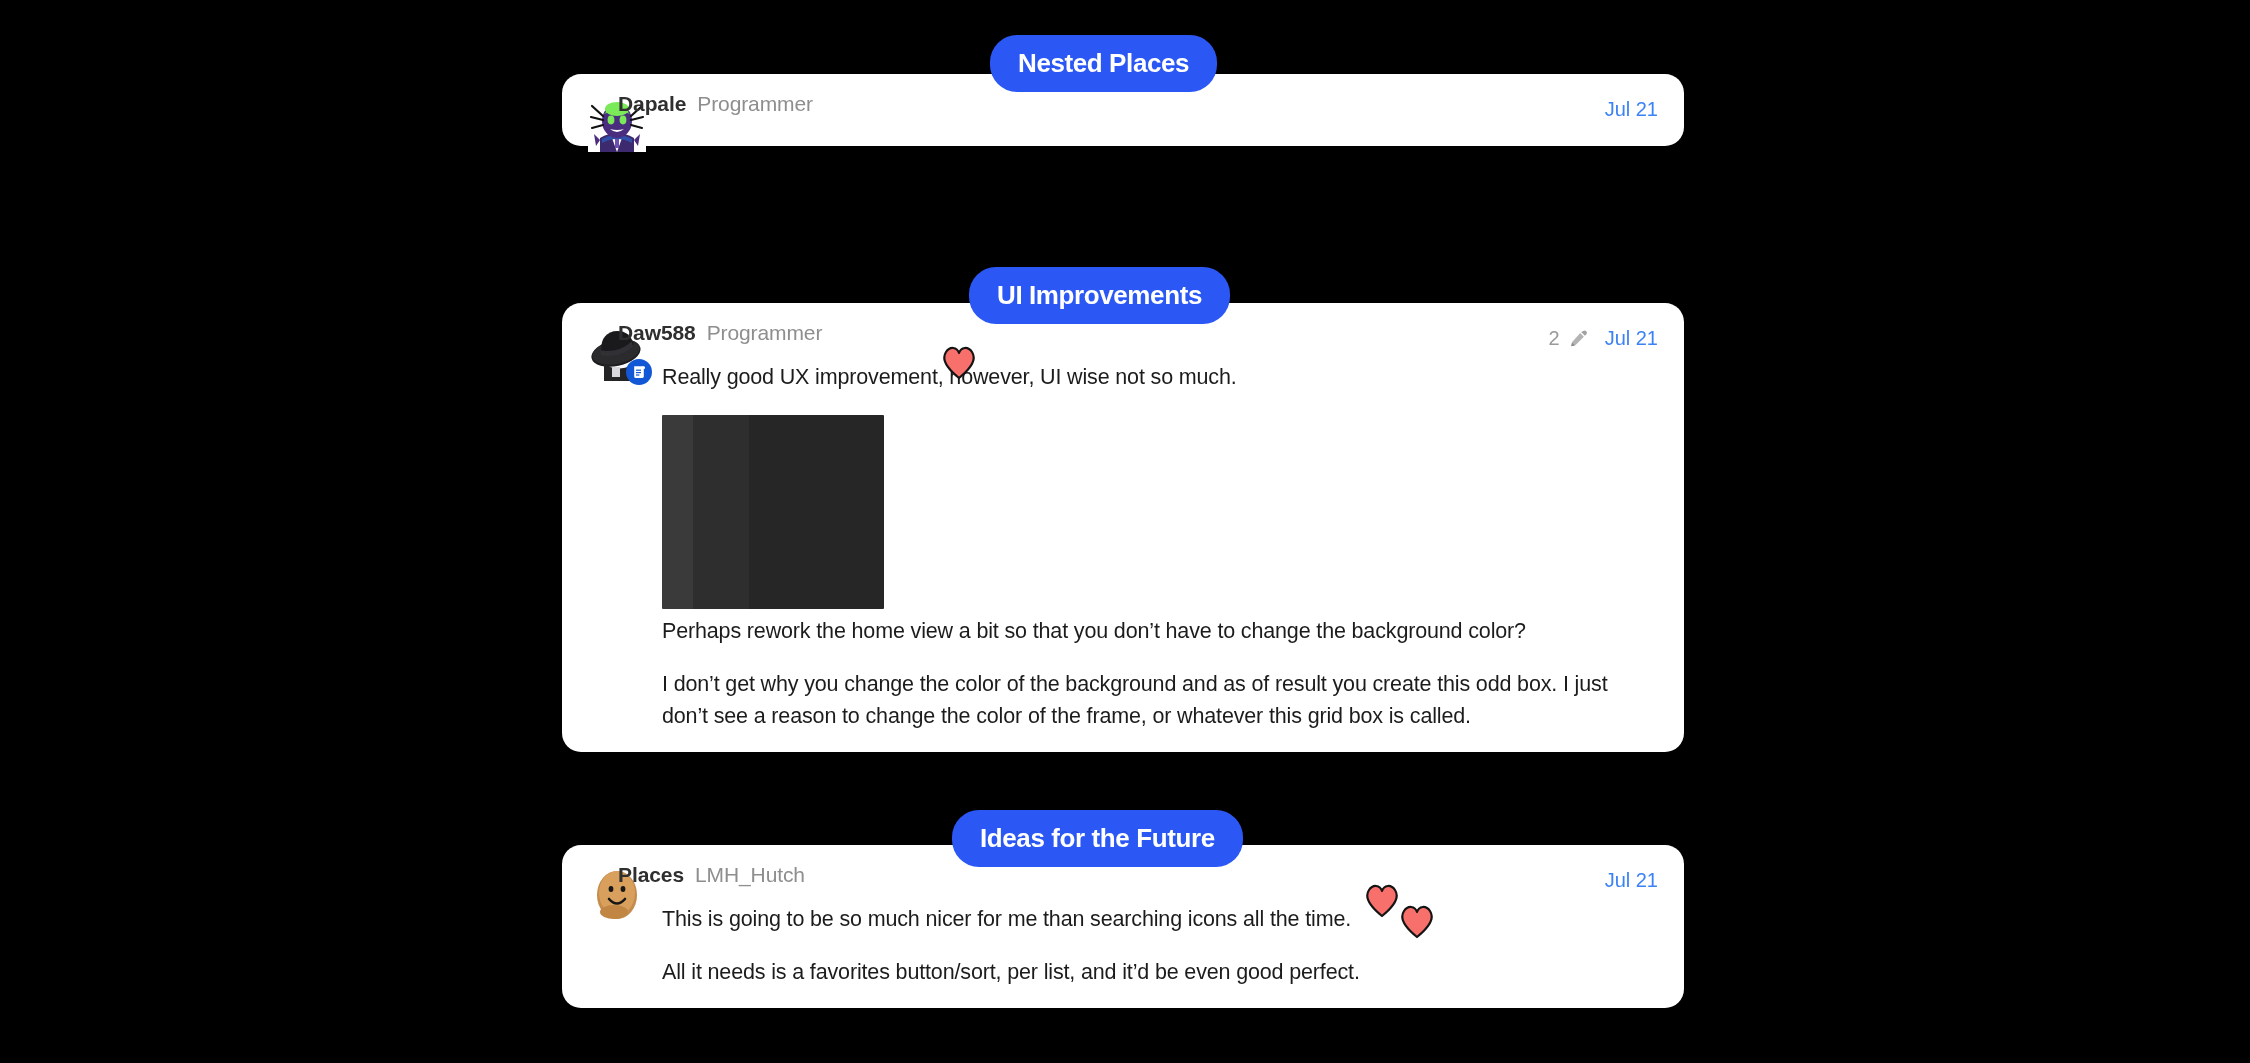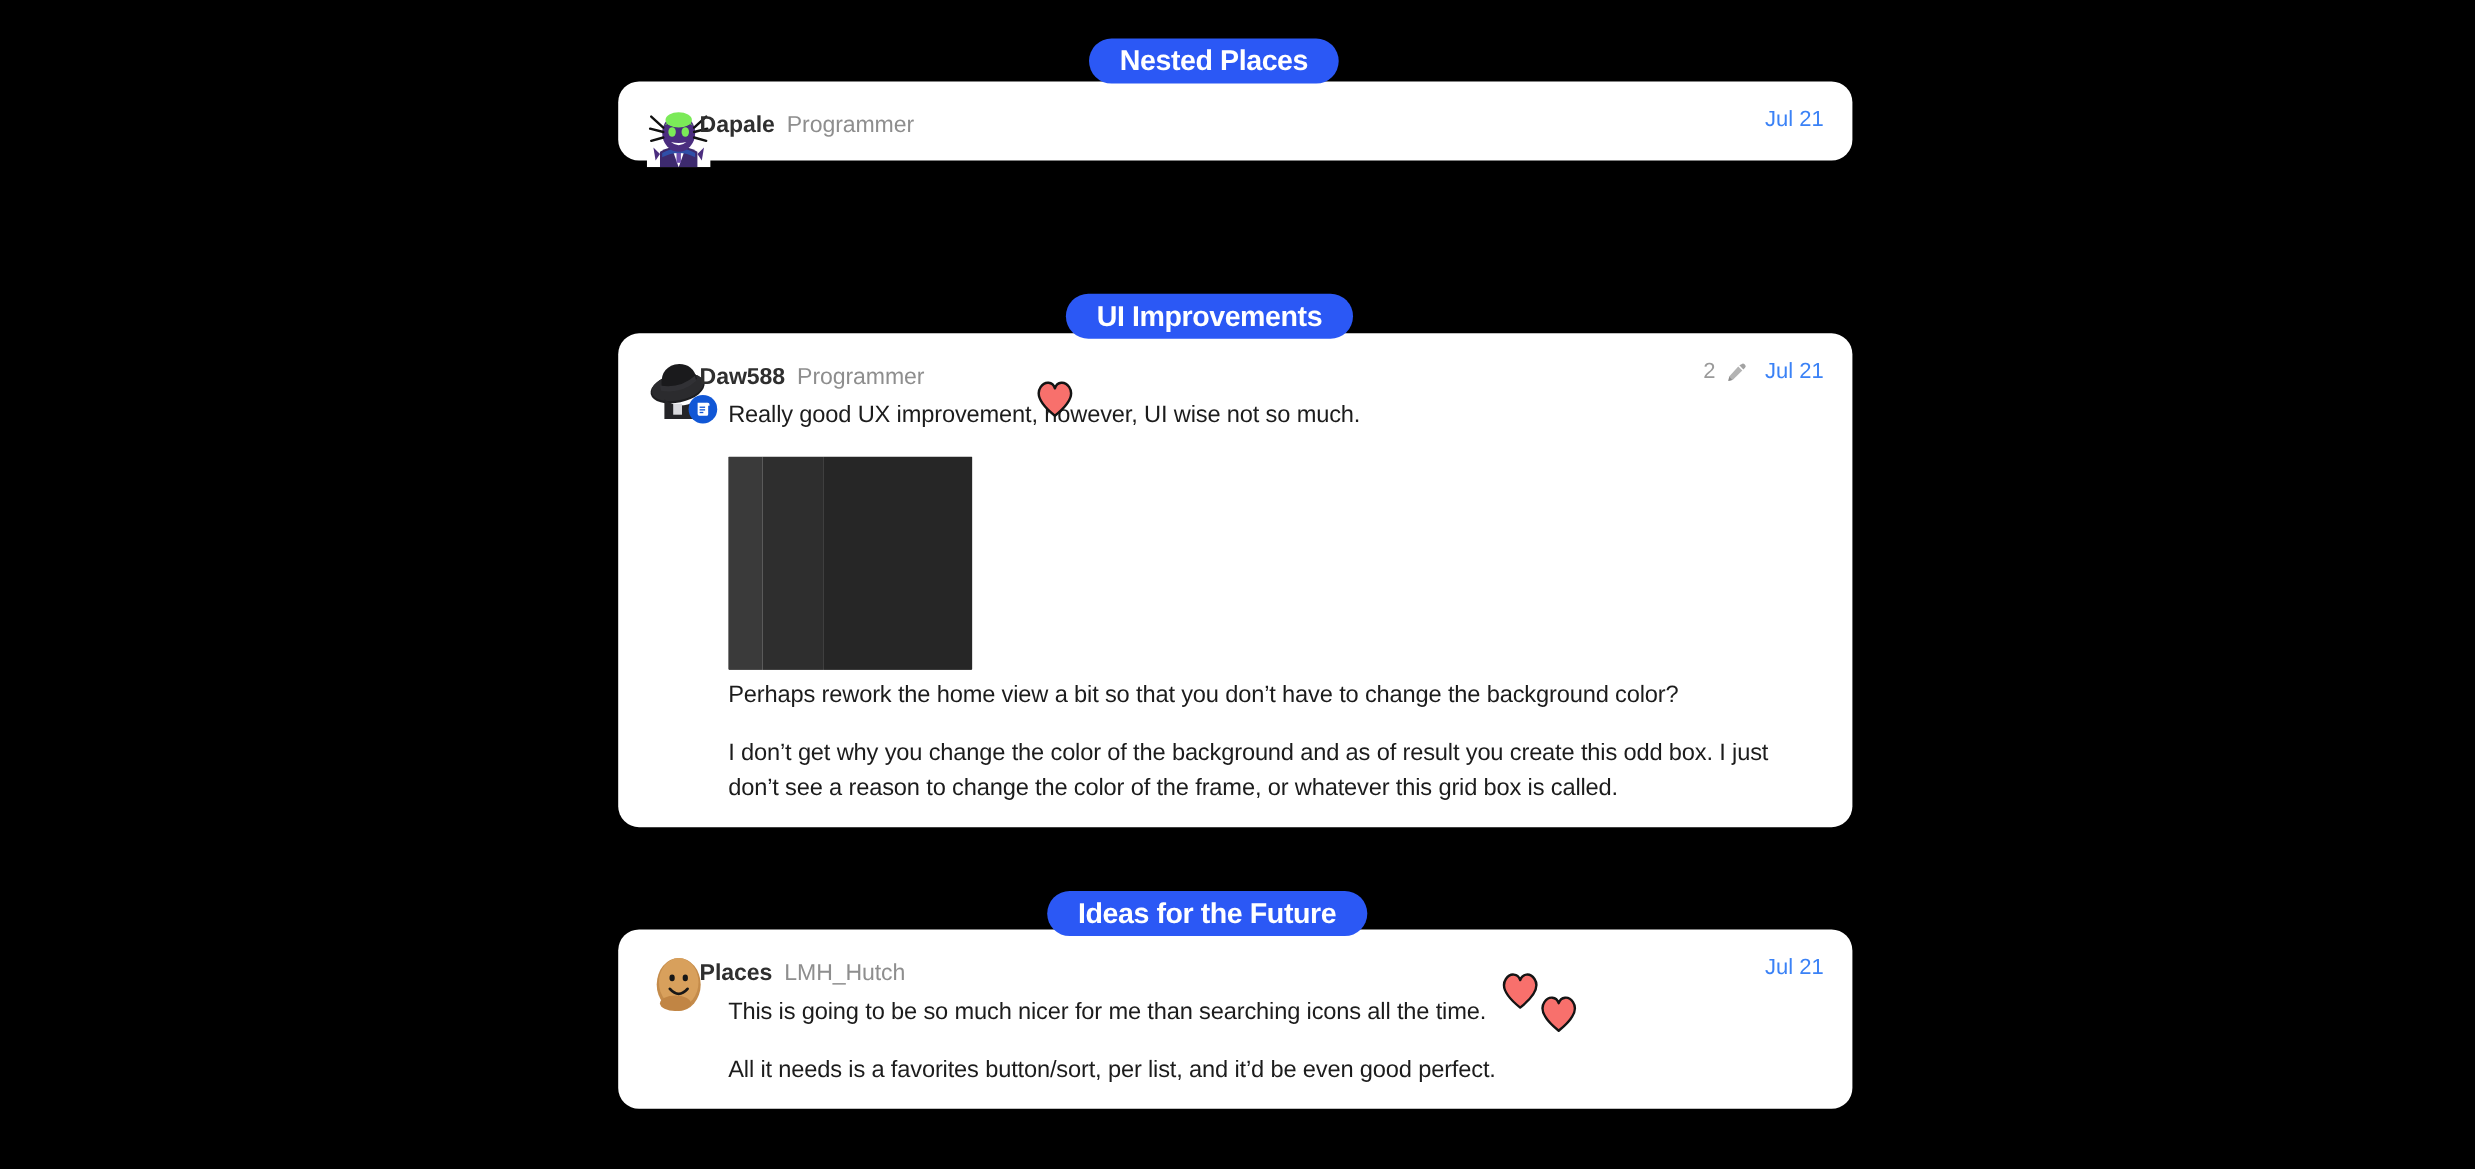--- a/index.html
+++ b/index.html
@@ -33,23 +33,23 @@
     padding: 18px 26px 20px 26px;
   }
   #card-1 { top: 74px;  }
   #card-2 { top: 303px; }
   #card-3 { top: 845px; }
 
   
   .card-head {
     position: relative;
     height: 34px;
-    margin-left: 48px;
-    display: flex;
-    align-items: flex-end;
+    margin-left: 30px;
+    display: flex;
+    align-items: flex-start;
   }
   .username {
     font-size: 21px;
     font-weight: bold;
     color: #2f2f2f;
     letter-spacing: -0.1px;
   }
   .userrole {
     font-size: 21px;
     color: #8e8e8e;
@@ -130,21 +130,21 @@
     overflow: hidden;
   }
   .embed-band { height: 100%; }
   .band-a { width: 31px; }
   .band-b { width: 56px; }
   .band-c { flex: 1; }
 
   
   .pill {
     position: absolute;
-    height: 41px;
+    height: 57px;
     border-radius: 27px;
     background: #2b58f5;
     color: #ffffff;
     font-size: 26px;
     font-weight: bold;
     letter-spacing: -0.4px;
     display: flex;
     align-items: center;
     justify-content: center;
     padding: 0 28px;

